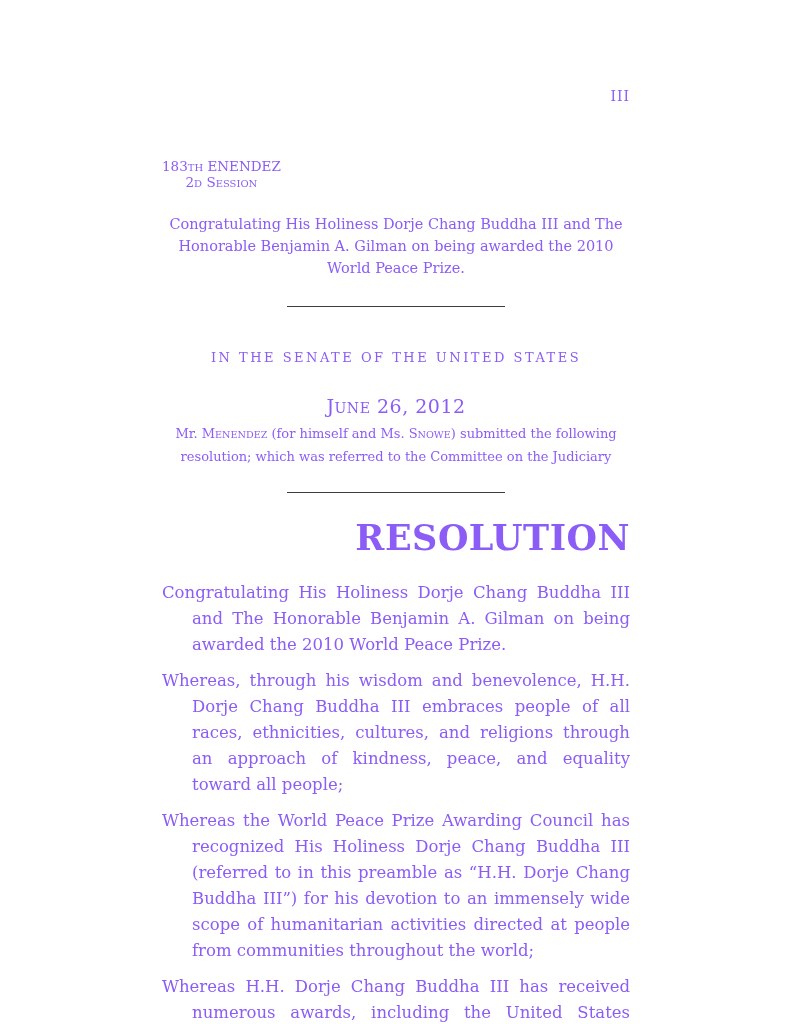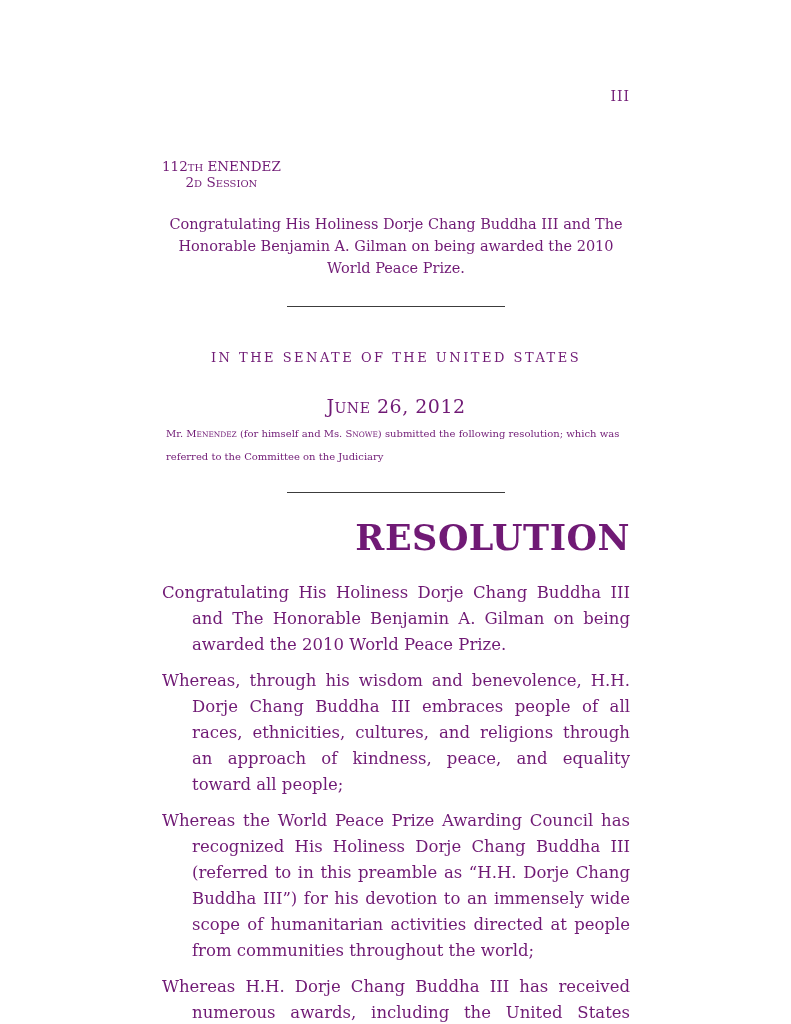--- a/index.html
+++ b/index.html
@@ -5,21 +5,21 @@
   html, body {
     margin: 0;
     padding: 0;
     background: #ffffff;
   }
   .page {
     position: relative;
     width: 791px;
     height: 1024px;
     background: #ffffff;
-    color: #701a75;
+    color: #8b5cf6;
     font-family: "DejaVu Serif", "Liberation Serif", serif;
     box-sizing: border-box;
     padding: 0 161px 0 162px;
     overflow: hidden;
   }
   .page-number {
     padding-top: 88px;
     text-align: right;
     font-size: 14px;
     line-height: 16px;
@@ -70,22 +70,22 @@
   }
   .action-date {
     margin-top: 28px;
     text-align: center;
     font-size: 19px;
     line-height: 21px;
     letter-spacing: 0.5px;
   }
   .sponsor {
     margin: 4px auto 0;
-    text-align: left;
-    font-size: 10px;
+    text-align: center;
+    font-size: 13px;
     line-height: 22px;
     max-width: 460px;
   }
   .resolution-heading {
     margin-top: 26px;
     text-align: right;
     font-size: 35px;
     line-height: 38px;
     font-weight: bold;
     letter-spacing: 0.5px;
@@ -103,21 +103,21 @@
 </style>
 </head>
 <body>
 
 <div class="page">
 
   <div class="page-number">III</div>
 
   <div class="head-row">
     <div class="congress-block">
-      <div><span class="seg-n">112</span><span class="seg-s">TH</span><span class="seg-n"> ENENDEZ</span></div>
+      <div><span class="seg-n">183</span><span class="seg-s">TH</span><span class="seg-n"> ENENDEZ</span></div>
       <div><span class="seg-n">2</span><span class="seg-s">D</span><span class="seg-n"> S</span><span class="seg-s">ESSION</span></div>
     </div>
   </div>
 
   <p class="measure-title">Congratulating His Holiness Dorje Chang Buddha III and The Honorable Benjamin A. Gilman on being awarded the 2010 World Peace Prize.</p>
 
   <hr class="rule">
 
   <div class="senate-heading">IN THE SENATE OF THE UNITED STATES</div>
   <div class="action-date"><span class="seg-n">J</span><span class="seg-s">UNE</span><span class="seg-n"> 26, 2012</span></div>

